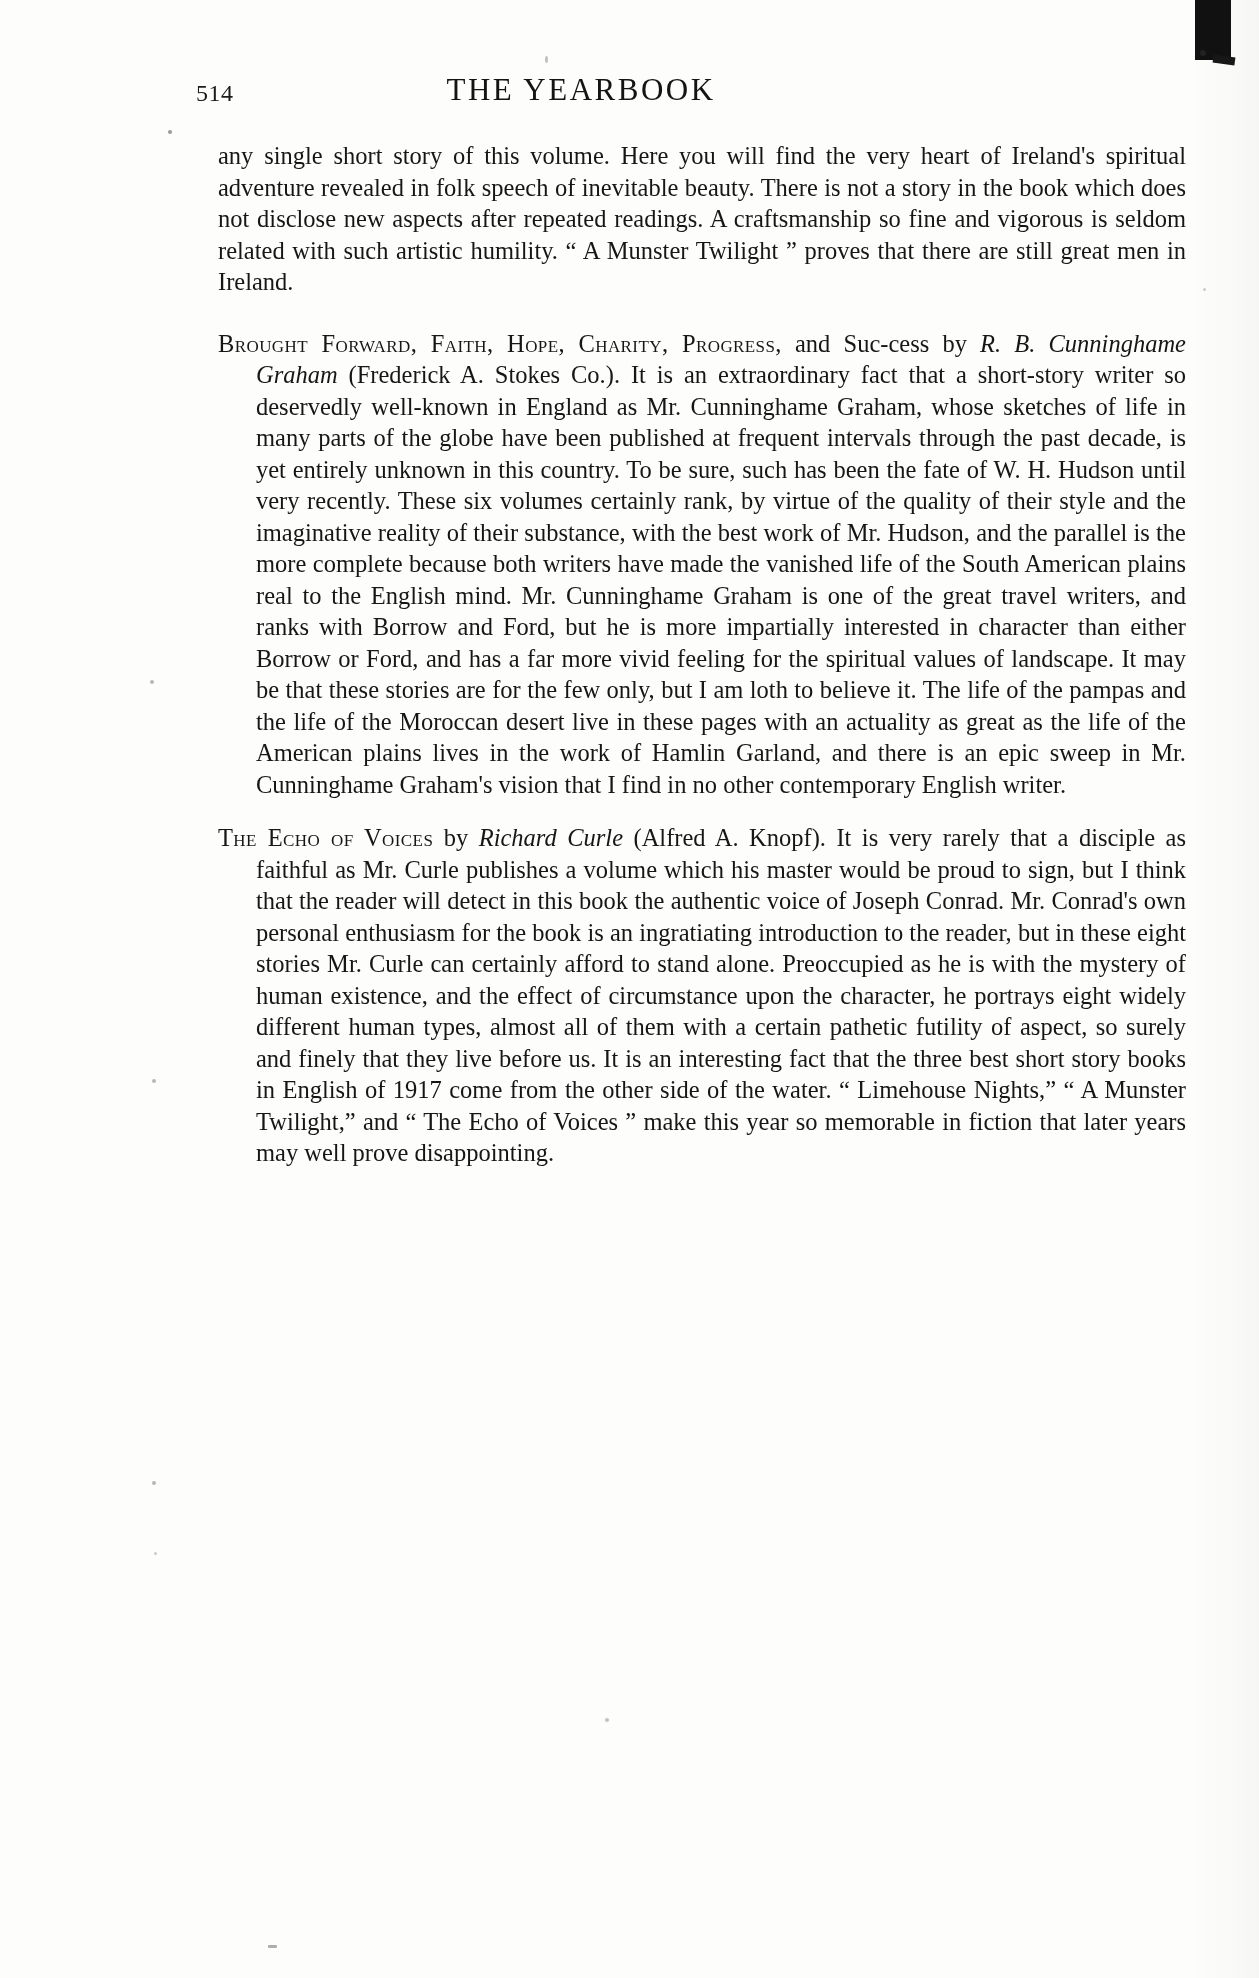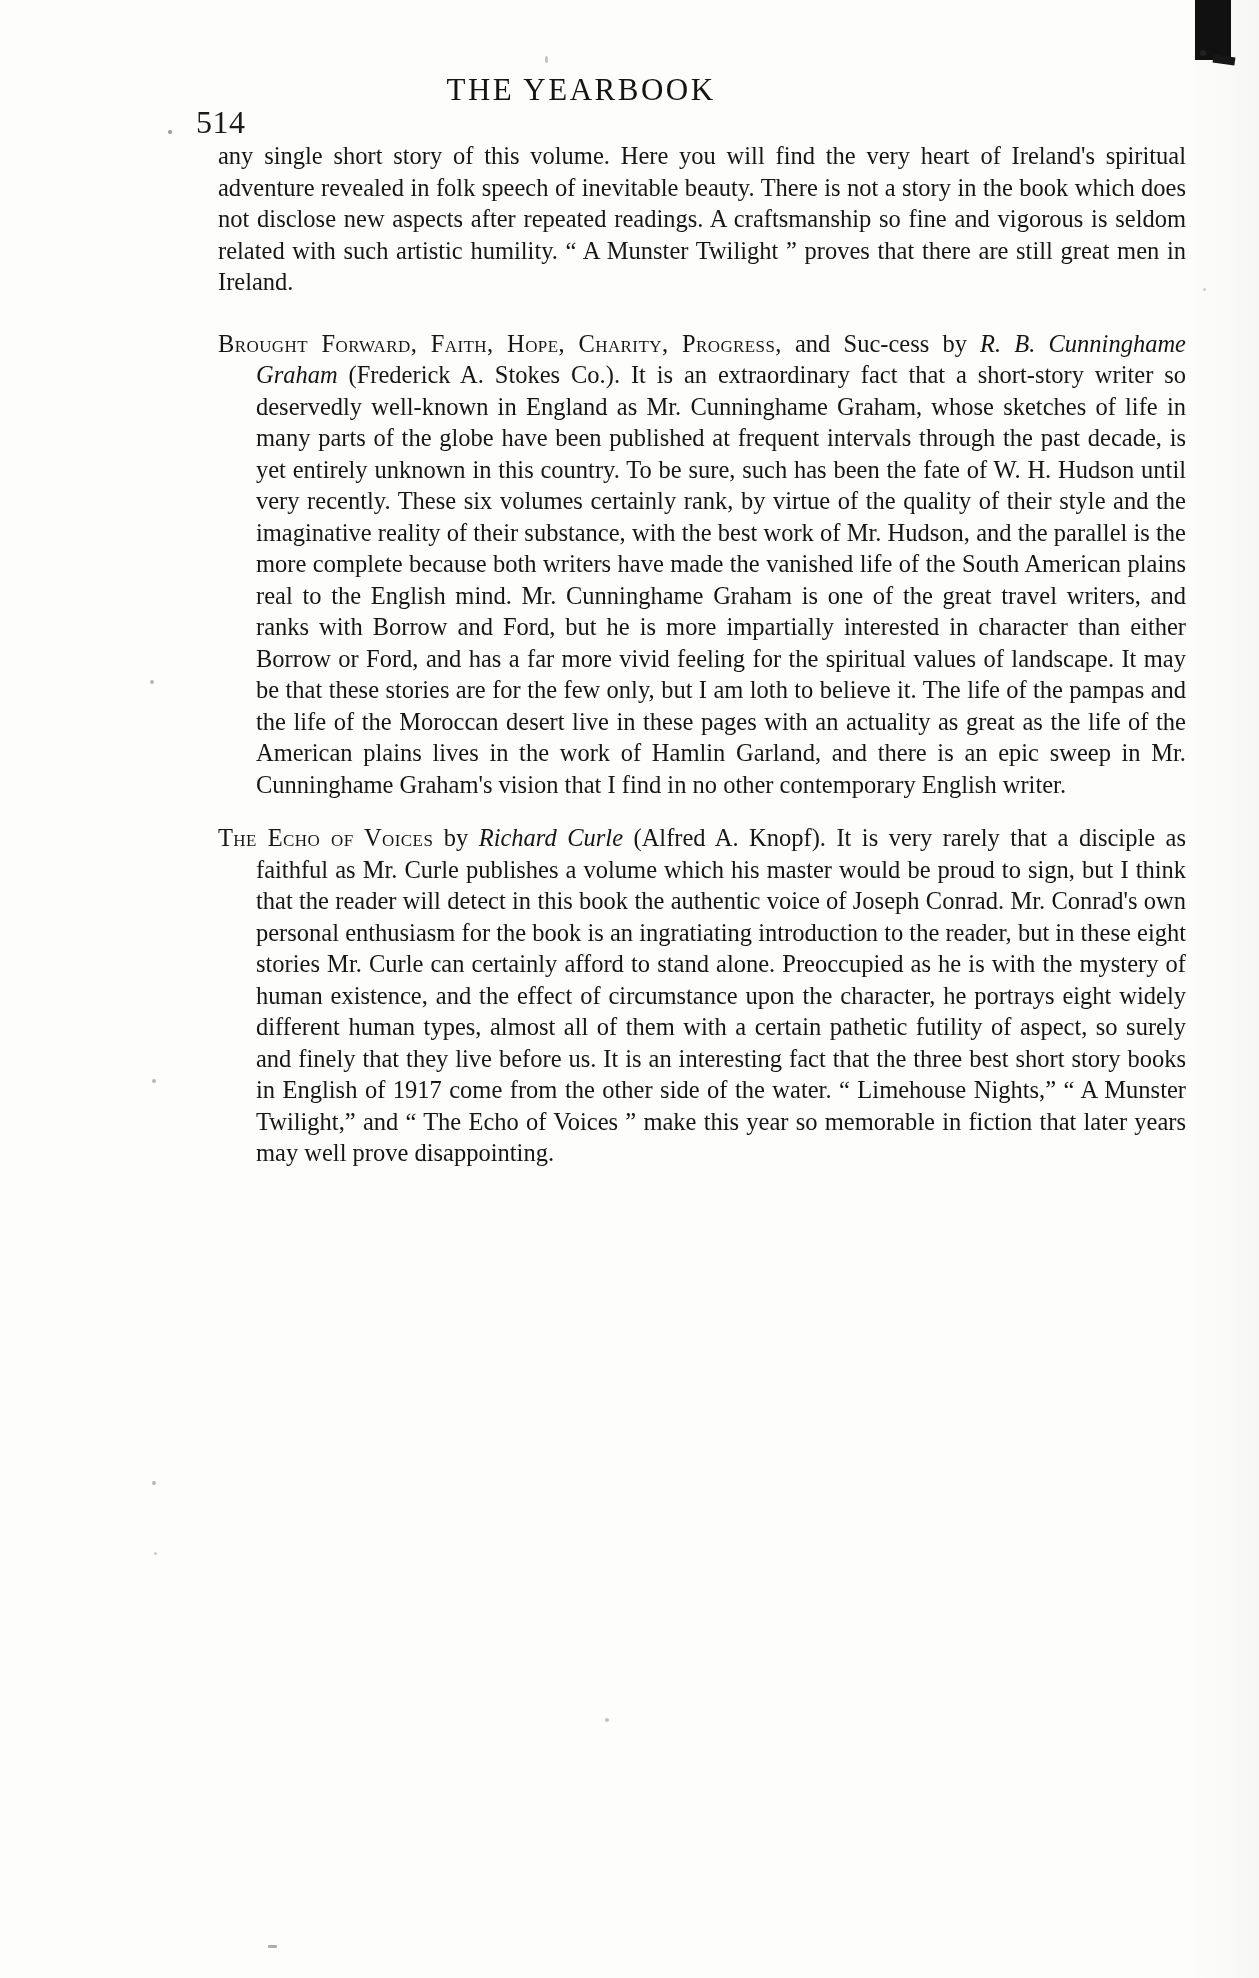--- a/index.html
+++ b/index.html
@@ -48,24 +48,23 @@
     height: 8px;
     background: #171717;
     transform: rotate(8deg);
   }
 
   
   .folio {
     position: absolute;
     top: 80px;
     left: 196px;
-    font-size: 32px;
+    font-size: 24px;
     letter-spacing: 0.5px;
     color: #1b1b1b;
-    margin-top: 24px;
   }
   .running-head {
     position: absolute;
     top: 72px;
     left: 0;
     width: 1132px;
     text-align: center;
     font-size: 31px;
     letter-spacing: 2.5px;
     color: #141414;

